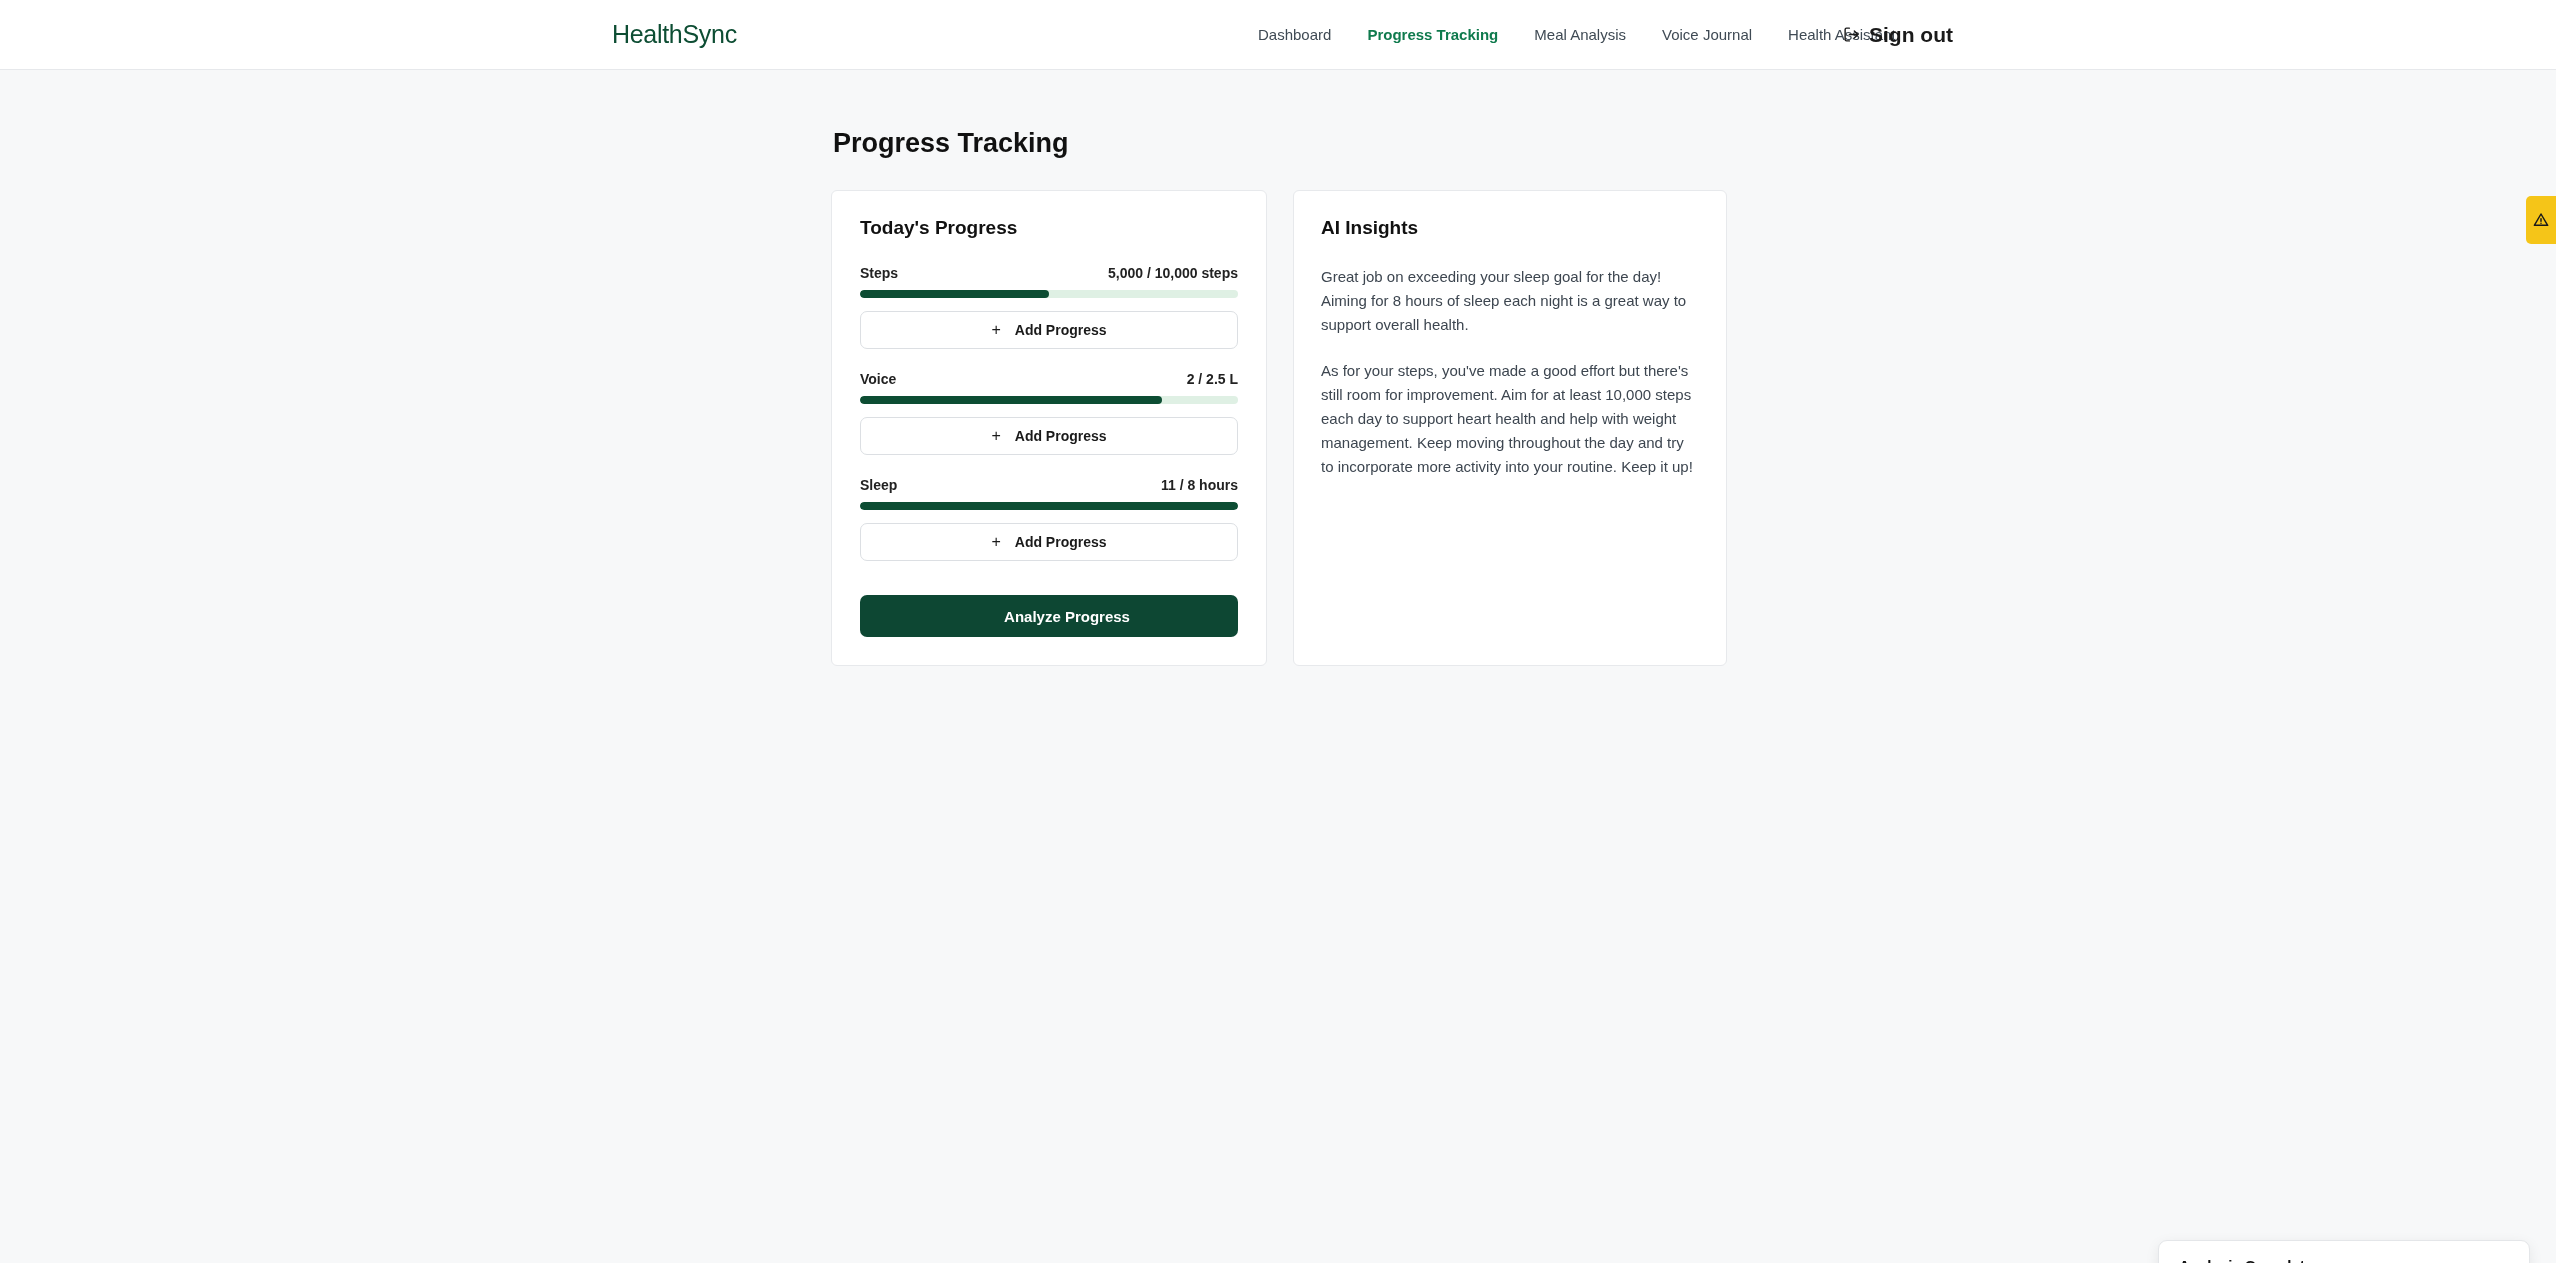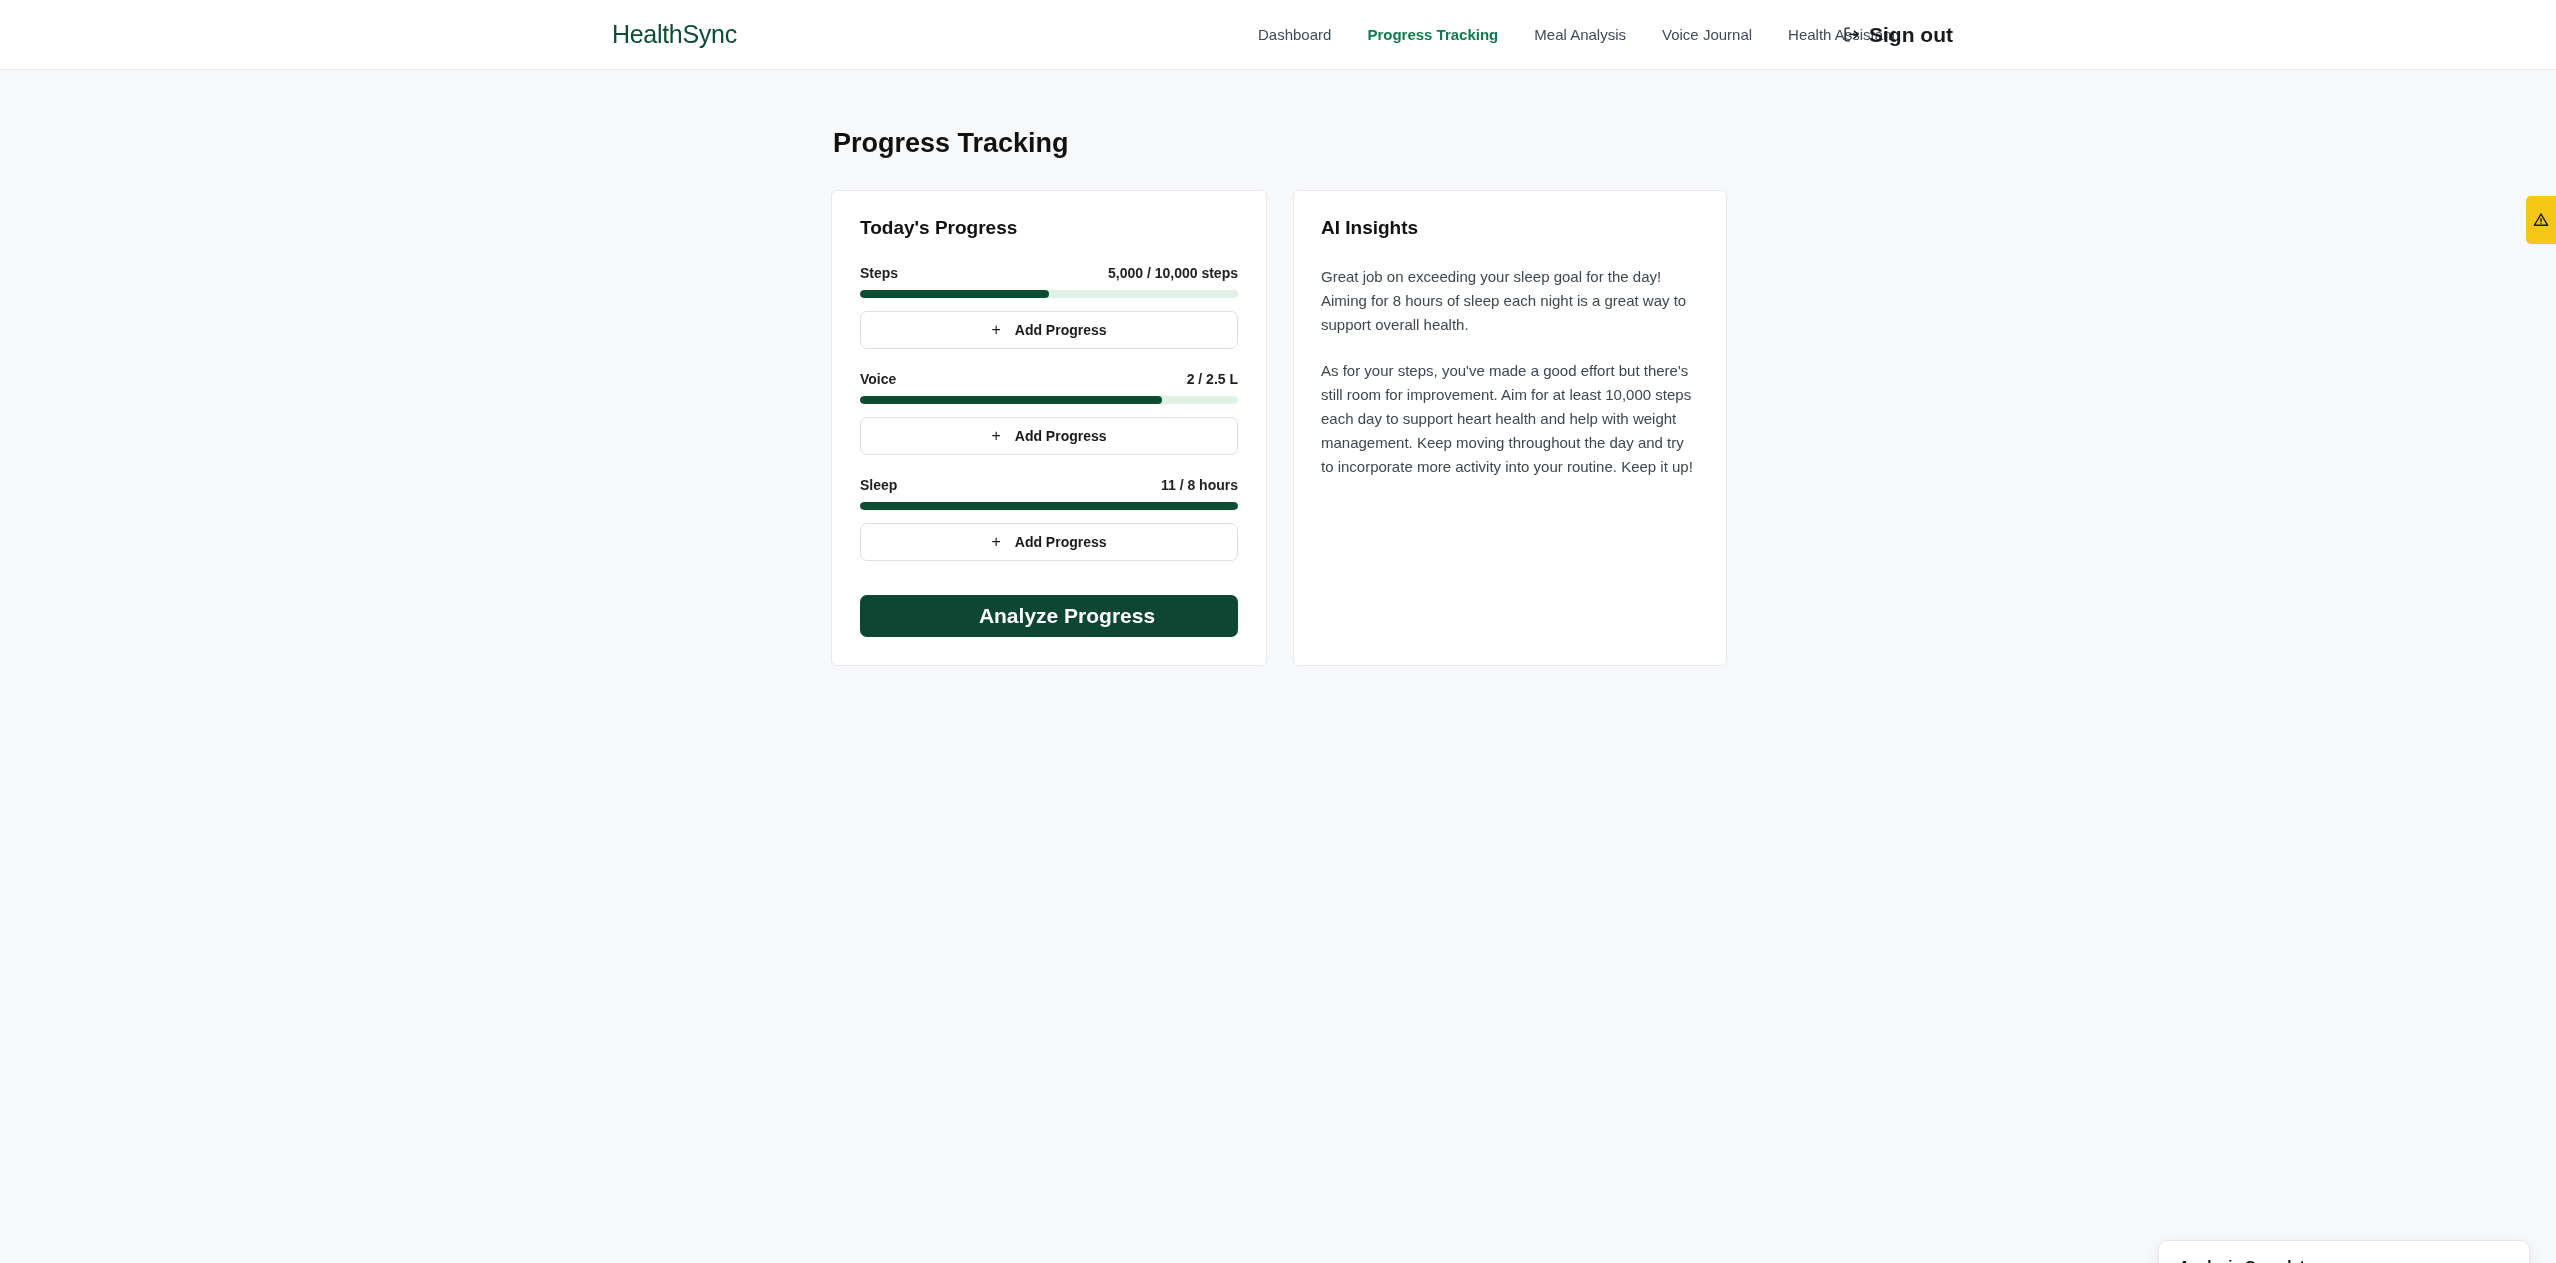--- a/index.html
+++ b/index.html
@@ -135,21 +135,21 @@
     color: #1a1a1a;
   }
   .analyze-btn {
     margin-top: 12px;
     width: 100%;
     height: 42px;
     background: #0d4733;
     color: #ffffff;
     border: none;
     border-radius: 7px;
-    font-size: 21px;
+    font-size: 15px;
     font-weight: bold;
     font-family: "Liberation Sans", sans-serif;
     cursor: pointer;
     padding-left: 42px;
   }
   .insight-p {
     font-size: 15px;
     line-height: 1.6;
     color: #3d4650;
     margin: 0 0 22px 0;

